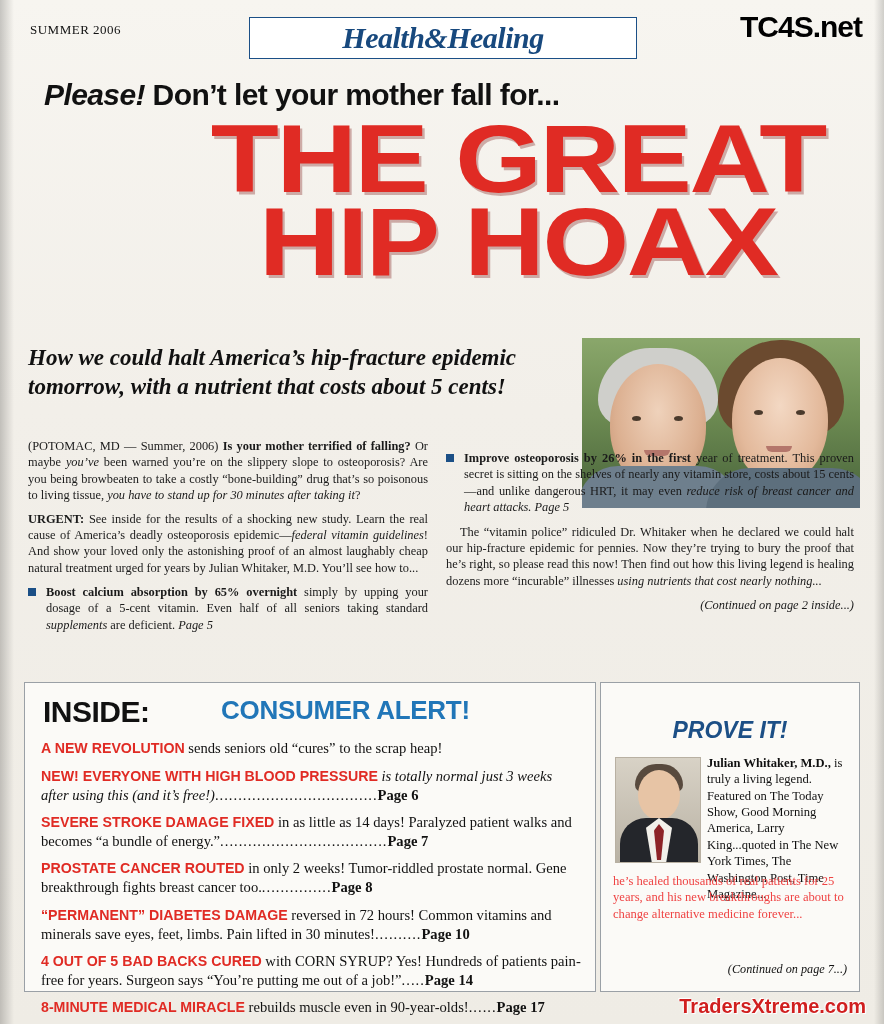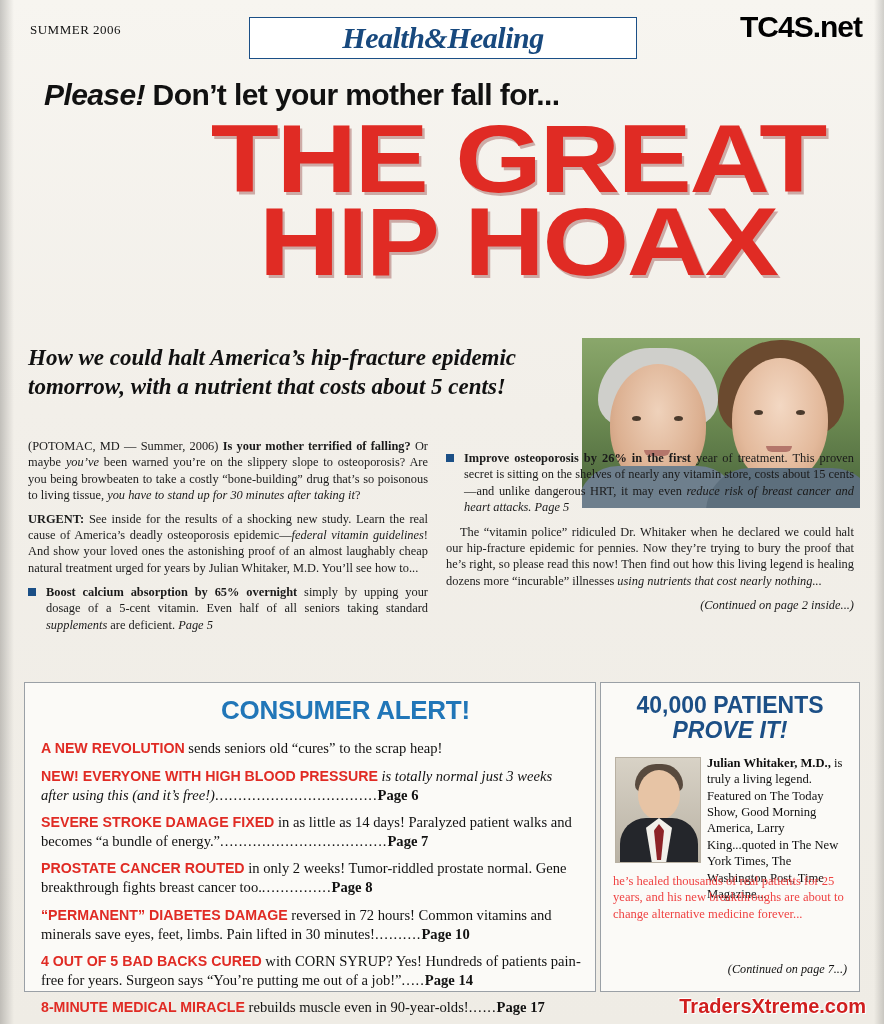--- a/index.html
+++ b/index.html
@@ -260,53 +260,54 @@
     <div class="hair-b"></div>
     <div class="face-b"></div>
     <div class="eye" style="left:172px;top:72px;"></div>
     <div class="eye" style="left:214px;top:72px;"></div>
     <div class="mouth" style="left:184px;top:108px;"></div>
     <div class="body-b"></div>
   </div>
 
   <div class="col col-left">
     <p><span>(POTOMAC, MD — Summer, 2006) </span><b>Is your mother terrified of falling?</b><span> Or maybe </span><i>you’ve</i><span> been warned you’re on the slippery slope to osteoporosis? Are you being browbeaten to take a costly “bone-building” drug that’s so poisonous to living tissue, </span><i>you have to stand up for 30 minutes after taking it</i><span>?</span></p>
-    <p><span class="urgent">URGENT:</span><span> See inside for the results of a shocking new study. Learn the real cause of America’s deadly osteoporosis epidemic—</span><i>federal vitamin guidelines</i><span>! And show your loved ones the astonishing proof of an almost laughably cheap natural treatment urged for years by Julian Whitaker, M.D. You’ll see how to...</span></p>
+    <p><span class="urgent">URGENT:</span><span> See inside for the results of a shocking new study. Learn the real cause of America’s deadly osteoporosis epidemic—</span><i>federal vitamin guidelines</i><span>! And show your loved only the astonishing proof of an almost laughably cheap natural treatment urged for years by Julian Whitaker, M.D. You’ll see how to...</span></p>
     <div class="bullet-item">
       <span class="sq"></span>
       <b>Boost calcium absorption by 65% overnight</b><span> simply by upping your dosage of a 5-cent vitamin. Even half of all seniors taking standard </span><i>supplements</i><span> are deficient. </span><i>Page 5</i>
     </div>
   </div>
 
   <div class="col col-right">
     <div class="bullet-item" style="margin-top:12px;">
       <span class="sq"></span>
       <b>Improve osteoporosis by 26% in the first</b><span> year of treatment. This proven secret is sitting on the shelves of nearly any vitamin store, costs about 15 cents—and unlike dangerous HRT, it may even </span><i>reduce risk of breast cancer and heart attacks.</i><i> Page 5</i>
     </div>
     <p style="margin-top:8px;"><span style="padding-left:14px;margin-top:10px;">The “vitamin police” ridiculed Dr. Whitaker when he declared we could halt our hip-fracture epidemic for pennies. Now they’re trying to bury the proof that he’s right, so please read this now! Then find out how this living legend is healing dozens more “incurable” illnesses </span><i>using nutrients that cost nearly nothing...</i></p>
     <div class="cont-note">(Continued on page 2 inside...)</div>
   </div>
 
 
   <div class="inside-box">
+    <div class="inside-label">INSIDE:</div>
     <div class="consumer-alert">CONSUMER ALERT!</div>
     <div class="toc">
       <div class="toc-item"><span class="hl">A NEW REVOLUTION</span><span> sends seniors old “cures” to the scrap heap!</span><span class="dots"></span><span class="pg"></span></div>
       <div class="toc-item"><span class="hl">NEW! EVERYONE WITH HIGH BLOOD PRESSURE</span><i>  is totally normal just 3 weeks after using this (and it’s free!)</i><span class="dots">...................................</span><span class="pg">Page 6</span></div>
       <div class="toc-item"><span class="hl">SEVERE STROKE DAMAGE FIXED</span><span> in as little as 14 days! Paralyzed patient walks and becomes “a bundle of energy.”</span><span class="dots">....................................</span><span class="pg">Page 7</span></div>
       <div class="toc-item"><span class="hl">PROSTATE CANCER ROUTED</span><span>  in only 2 weeks! Tumor-riddled prostate normal. Gene breakthrough fights breast cancer too.</span><span class="dots">...............</span><span class="pg">Page 8</span></div>
       <div class="toc-item"><span class="hl">“PERMANENT” DIABETES DAMAGE</span><span> reversed in 72 hours! Common vitamins and minerals save eyes, feet, limbs. Pain lifted in 30 minutes!</span><span class="dots">..........</span><span class="pg">Page 10</span></div>
       <div class="toc-item"><span class="hl">4 OUT OF 5 BAD BACKS CURED</span><span> with CORN SYRUP? Yes! Hundreds of patients pain-free for years. Surgeon says “You’re putting me out of a job!”</span><span class="dots">.....</span><span class="pg">Page 14</span></div>
       <div class="toc-item"><span class="hl">8-MINUTE MEDICAL MIRACLE</span><span> rebuilds muscle even in 90-year-olds!</span><span class="dots">......</span><span class="pg">Page 17</span></div>
     </div>
   </div>
 
   <div class="right-box">
     <div class="rb-title">
-      <span class="l1">40,000 PATIENTS</span><br>
+      <br>
       <span>PROVE IT!</span>
     </div>
     <div class="portrait">
       <div class="bg"></div>
       <div class="hair"></div>
       <div class="head"></div>
       <div class="suit"></div>
       <div class="shirt"></div>
       <div class="tie"></div>
     </div>

